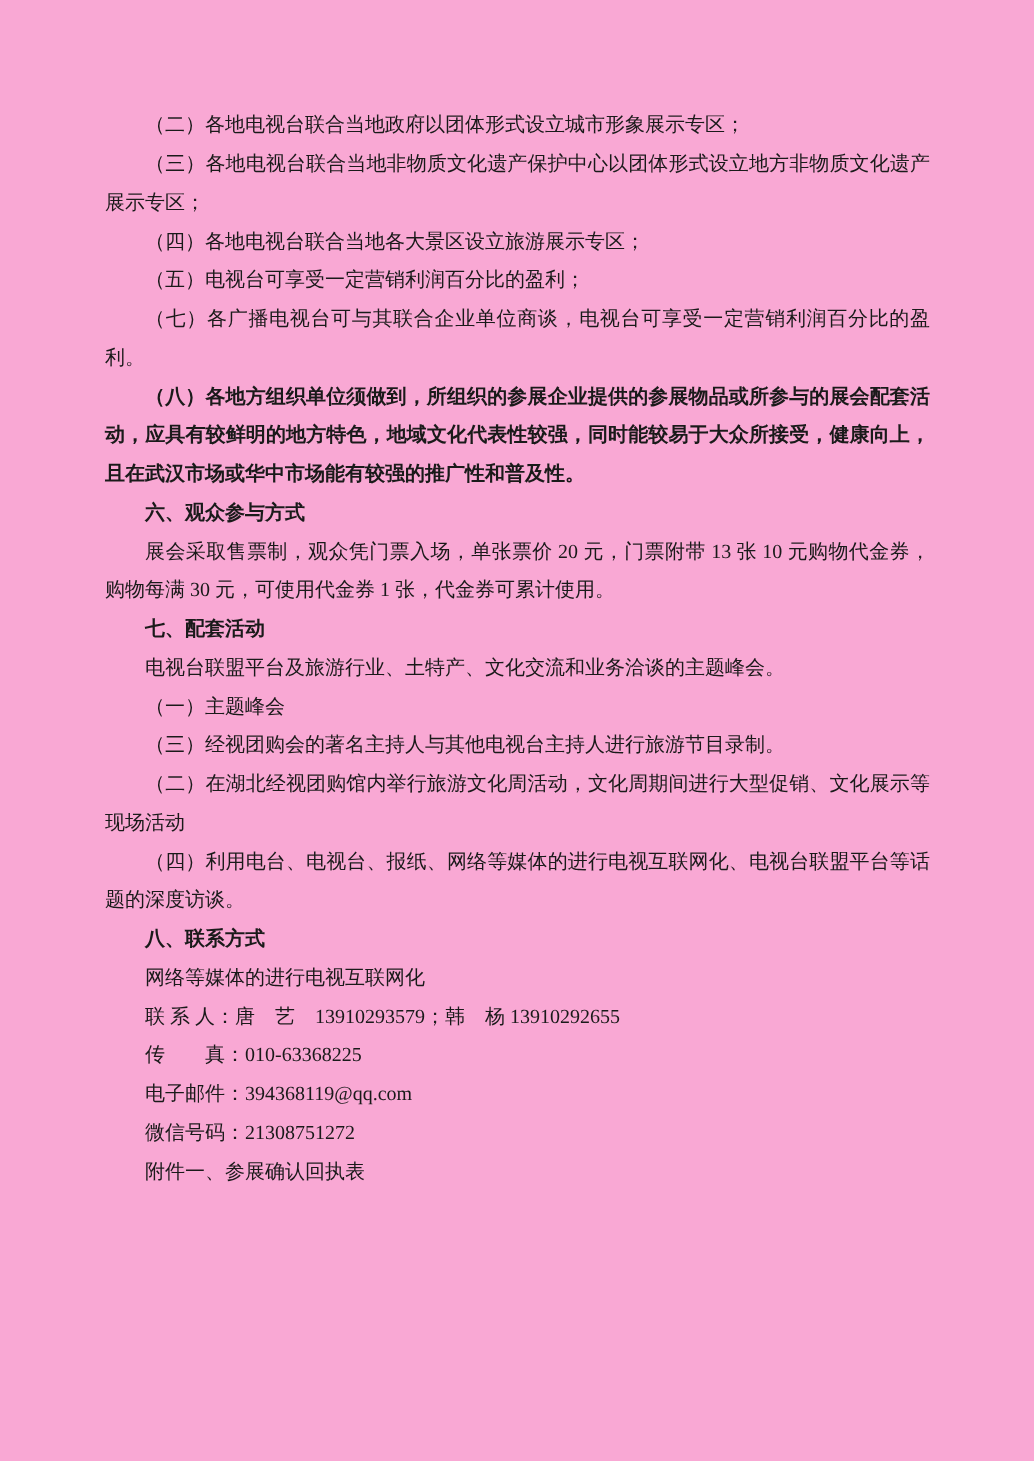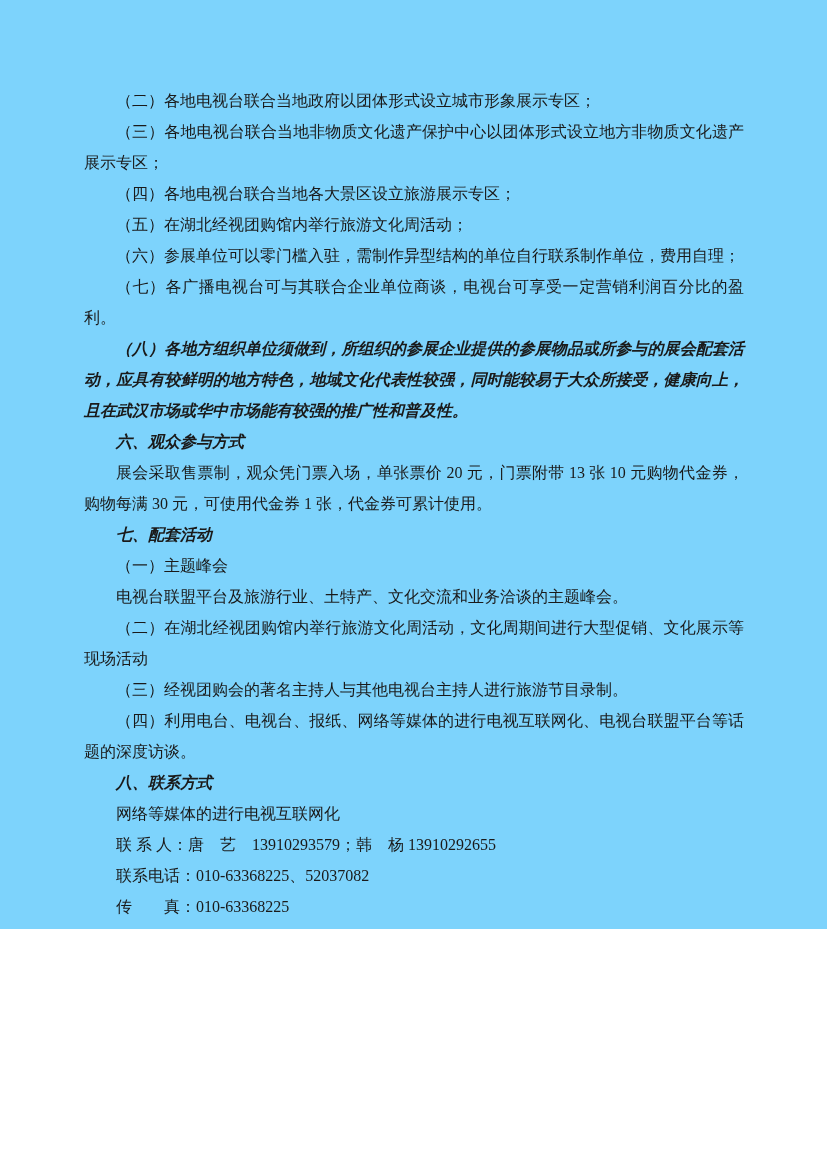--- a/index.html
+++ b/index.html
@@ -3,22 +3,22 @@
 <meta charset="utf-8">
 <style>
   html, body {
     margin: 0;
     padding: 0;
     background: #ffffff;
   }
   .page {
     position: relative;
     width: 827px;
-    height: 929px;
-    background: #7dd3fc;
+    height: 1169px;
+    background: #f9a8d4;
     overflow: hidden;
     box-sizing: border-box;
   }
   .content {
     position: absolute;
     top: 85px;
     left: 84px;
     width: 660px;
     font-family: "Liberation Serif", "DejaVu Serif", serif;
     font-size: 16px;
@@ -27,44 +27,42 @@
   }
   .content p {
     margin: 0;
     padding: 0;
     text-indent: 2em;
     text-align: justify;
     word-break: break-all;
   }
   .content p.bold {
     font-weight: bold;
-    font-style: italic;
   }
 </style>
 </head>
 <body>
 
 <div class="page">
   <div class="content">
     <p>（二）各地电视台联合当地政府以团体形式设立城市形象展示专区；</p>
     <p>（三）各地电视台联合当地非物质文化遗产保护中心以团体形式设立地方非物质文化遗产展示专区；</p>
     <p>（四）各地电视台联合当地各大景区设立旅游展示专区；</p>
-    <p>（五）在湖北经视团购馆内举行旅游文化周活动；</p>
-    <p>（六）参展单位可以零门槛入驻，需制作异型结构的单位自行联系制作单位，费用自理；</p>
+    <p>（五）电视台可享受一定营销利润百分比的盈利；</p>
     <p>（七）各广播电视台可与其联合企业单位商谈，电视台可享受一定营销利润百分比的盈利。</p>
     <p class="bold">（八）各地方组织单位须做到，所组织的参展企业提供的参展物品或所参与的展会配套活动，应具有较鲜明的地方特色，地域文化代表性较强，同时能较易于大众所接受，健康向上，且在武汉市场或华中市场能有较强的推广性和普及性。</p>
     <p class="bold">六、观众参与方式</p>
     <p>展会采取售票制，观众凭门票入场，单张票价 20 元，门票附带 13 张 10 元购物代金券，购物每满 30 元，可使用代金券 1 张，代金券可累计使用。</p>
     <p class="bold">七、配套活动</p>
+    <p>电视台联盟平台及旅游行业、土特产、文化交流和业务洽谈的主题峰会。</p>
     <p>（一）主题峰会</p>
-    <p>电视台联盟平台及旅游行业、土特产、文化交流和业务洽谈的主题峰会。</p>
+    <p>（三）经视团购会的著名主持人与其他电视台主持人进行旅游节目录制。</p>
     <p>（二）在湖北经视团购馆内举行旅游文化周活动，文化周期间进行大型促销、文化展示等现场活动</p>
-    <p>（三）经视团购会的著名主持人与其他电视台主持人进行旅游节目录制。</p>
     <p>（四）利用电台、电视台、报纸、网络等媒体的进行电视互联网化、电视台联盟平台等话题的深度访谈。</p>
     <p class="bold">八、联系方式</p>
     <p>网络等媒体的进行电视互联网化</p>
     <p>联 系 人：唐　艺　13910293579；韩　杨 13910292655</p>
-    <p>联系电话：010-63368225、52037082</p>
     <p>传　　真：010-63368225</p>
+    <p>电子邮件：394368119@qq.com</p>
     <p>微信号码：21308751272</p>
     <p>附件一、参展确认回执表</p>
   </div>
 </div>
 
 </body></html>

